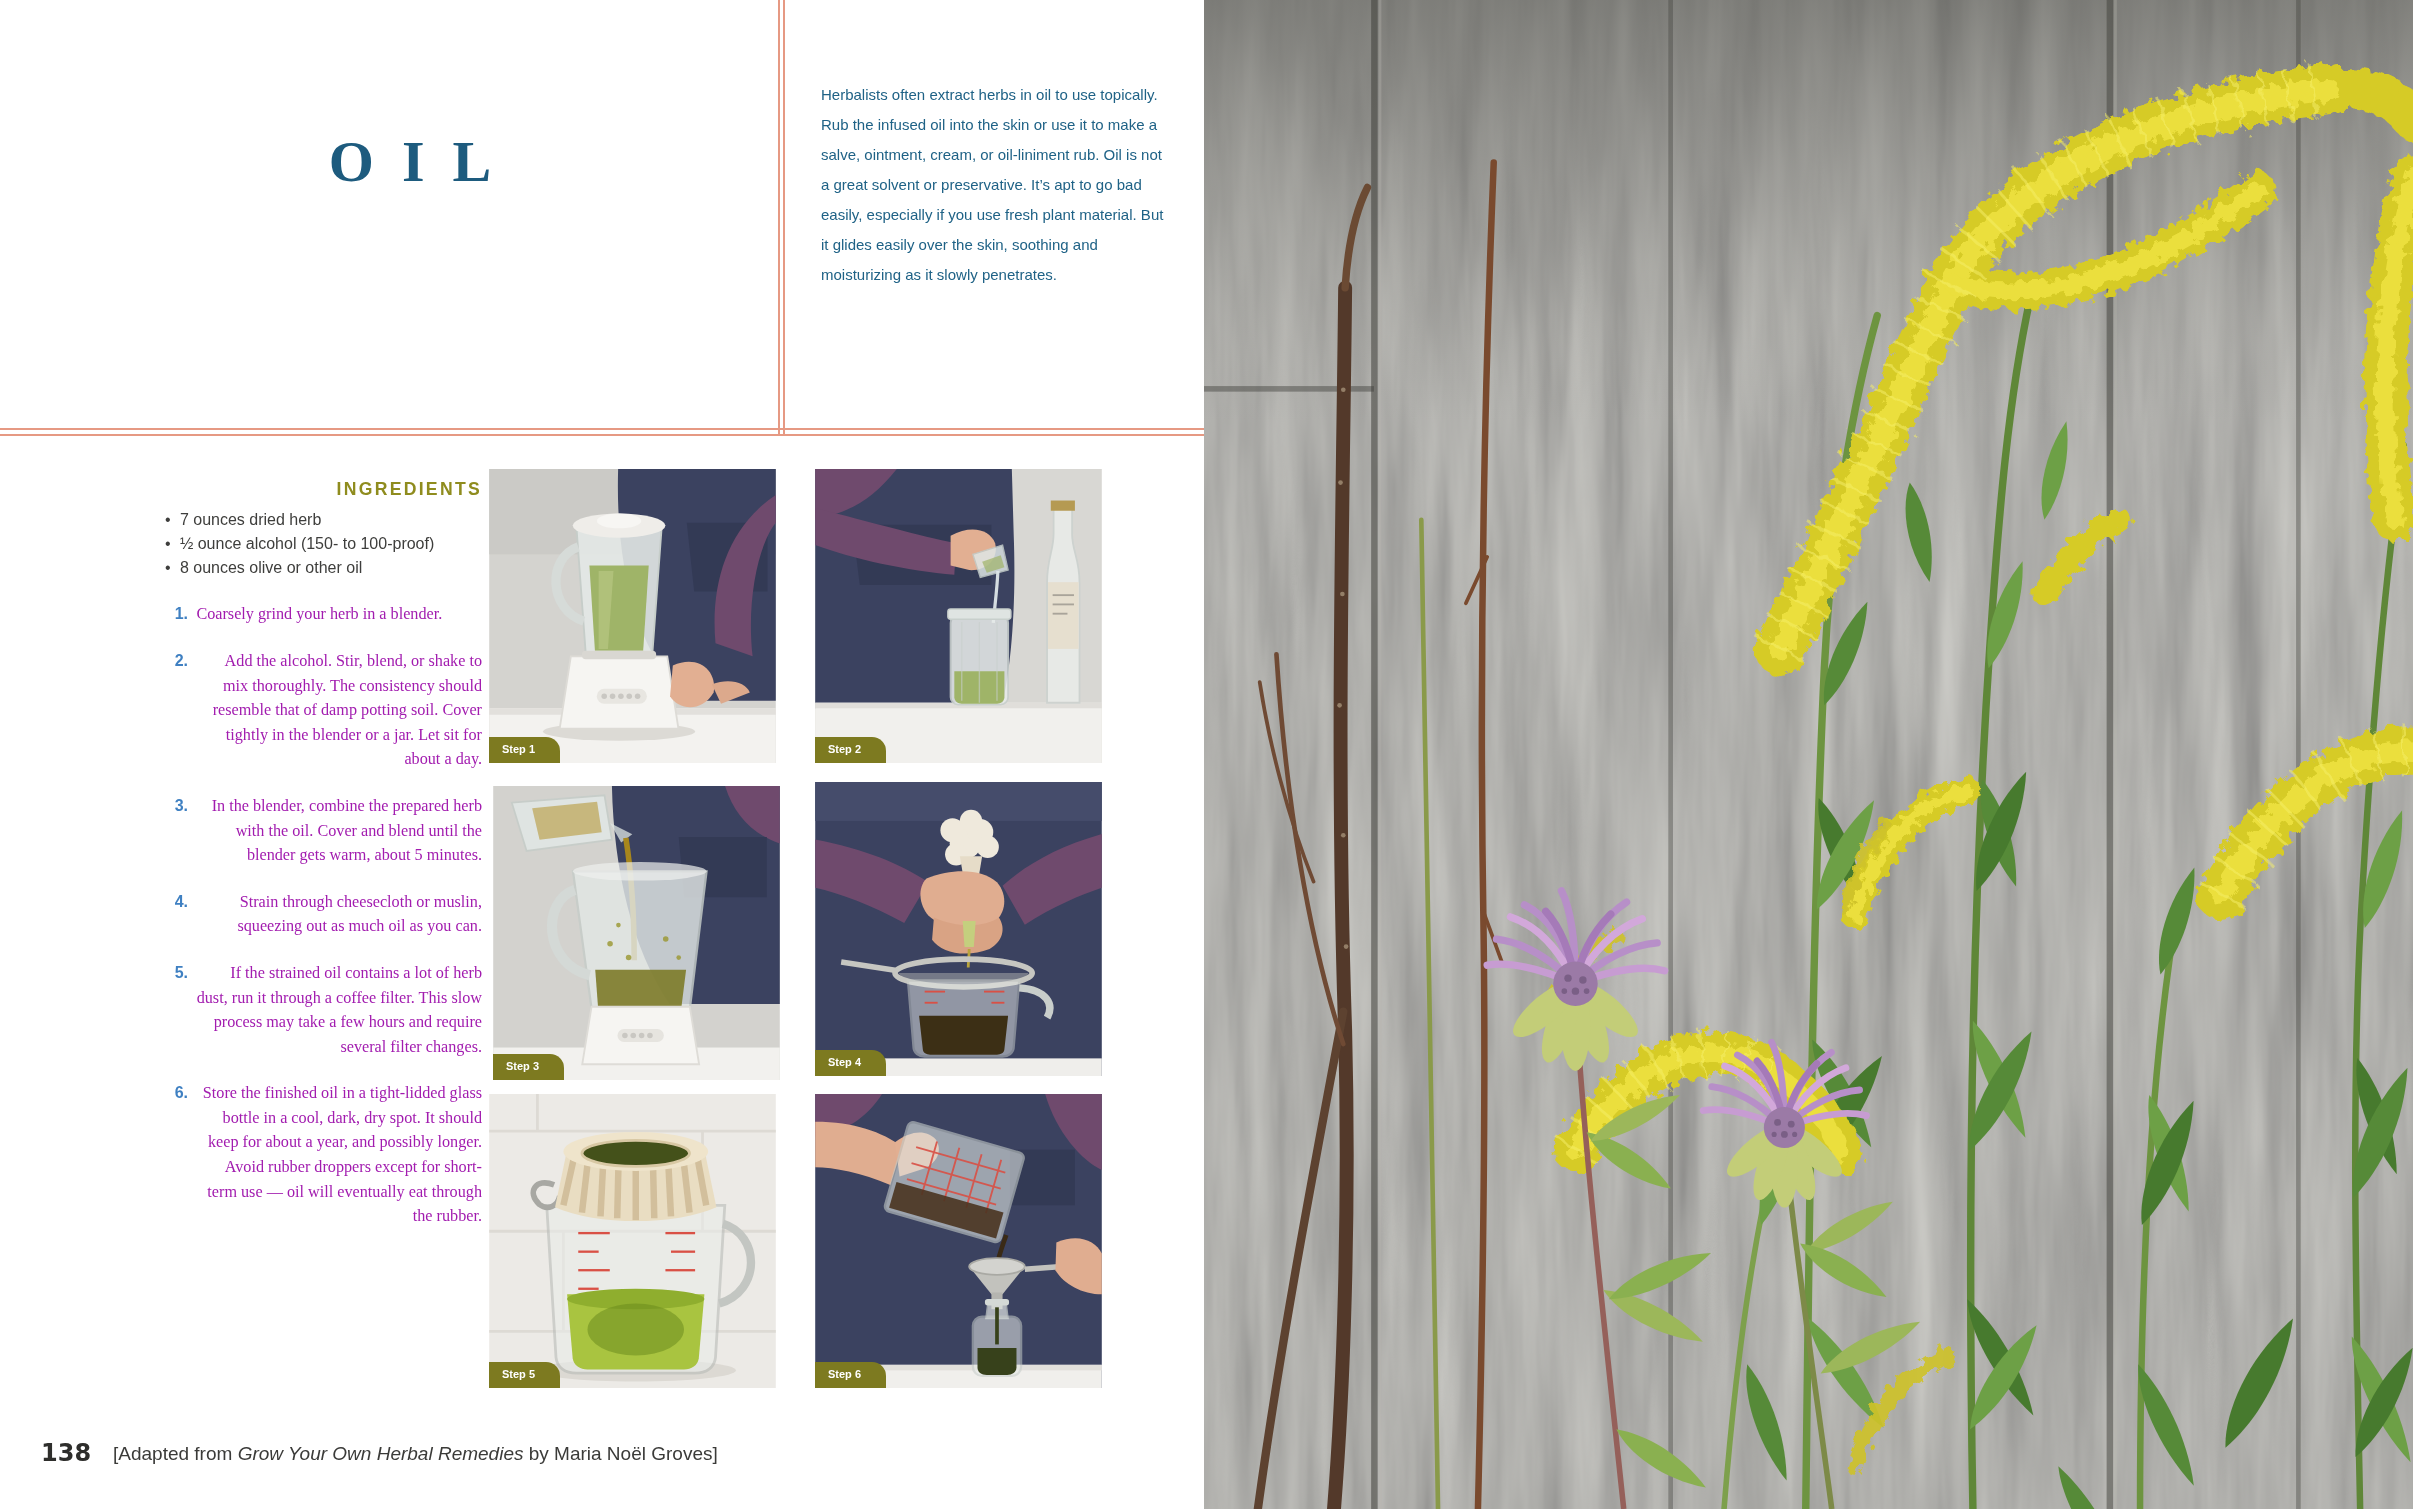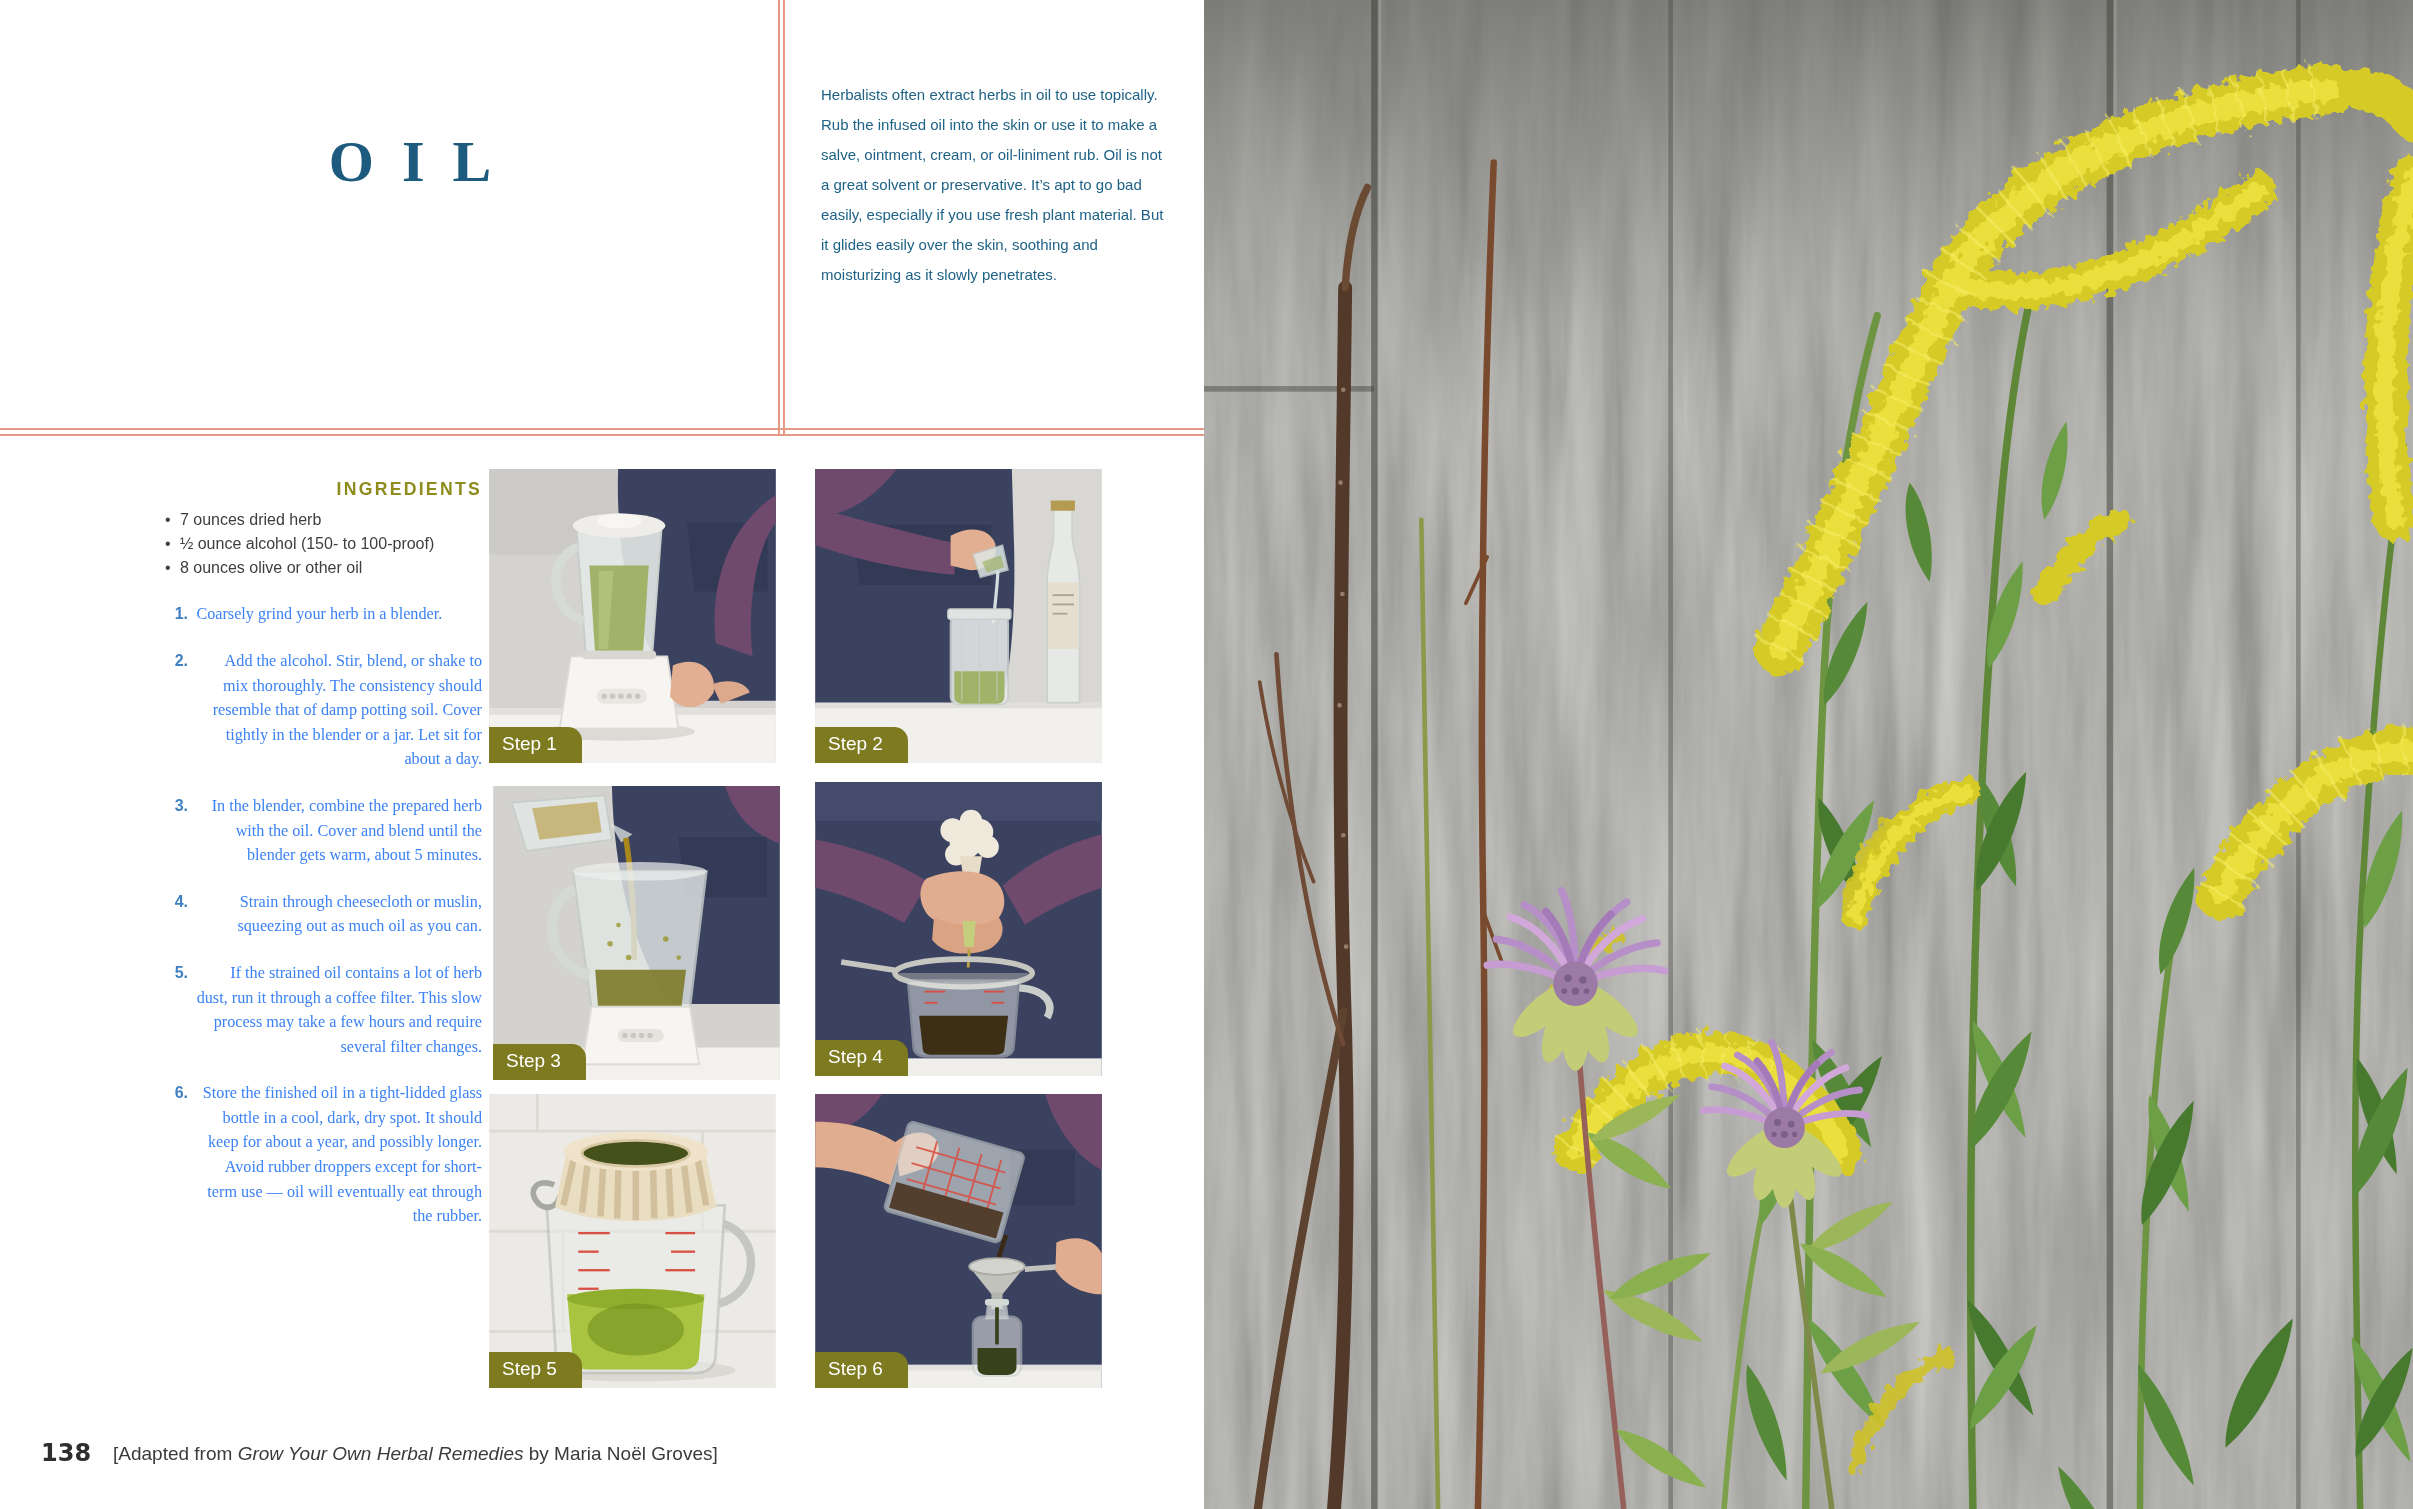--- a/index.html
+++ b/index.html
@@ -25,27 +25,27 @@
   .intro{position:absolute;left:821px;top:80px;width:345px;font-size:15px;
     line-height:30px;color:#1f6286;}
 
   
   .list-col{position:absolute;left:165px;top:479px;width:317px;text-align:right;}
   .ing-head{font-size:17.6px;font-weight:bold;letter-spacing:2.3px;color:#8f8c1e;margin-bottom:8.4px;}
   .ing-item{display:flex;gap:9.3px;font-size:16px;line-height:24px;color:#3e3e3c;}
   .bullet{flex:none;}
   .step{display:flex;gap:8.4px;margin-top:22px;}
   .step-num{flex:none;width:23px;font-weight:bold;color:#3f80c2;font-size:16px;line-height:24.6px;}
-  .step-text{font-family:"Liberation Serif",serif;font-size:16.2px;line-height:24.6px;color:#3b82f6;}
+  .step-text{font-family:"Liberation Serif",serif;font-size:16.2px;line-height:24.6px;color:#a21caf;}
 
   
   .photo{position:absolute;width:287px;height:294px;overflow:hidden;}
   .photo svg{display:block;width:287px;height:294px;}
   .photo-label{position:absolute;left:0;bottom:0;background:#7d7a20;color:#ffffff;
-    font-size:19px;padding:5.6px 25px 8.4px 13px;border-top-right-radius:14px;}
+    font-size:11px;padding:5.6px 25px 8.4px 13px;border-top-right-radius:14px;font-weight:bold;}
 
   
   .page-num{position:absolute;left:41px;top:1439px;font-size:24px;font-weight:bold;
     color:#2e2e2c;font-family:"DejaVu Sans",sans-serif;}
   .attribution{position:absolute;left:113px;top:1443px;font-size:19px;color:#3b3b39;}
   .attribution .ital{font-style:italic;}
 
   
   .flora-photo{position:absolute;left:1204px;top:0;width:1210px;height:1509px;overflow:hidden;}
   .flora-photo svg{display:block;width:1210px;height:1509px;}

